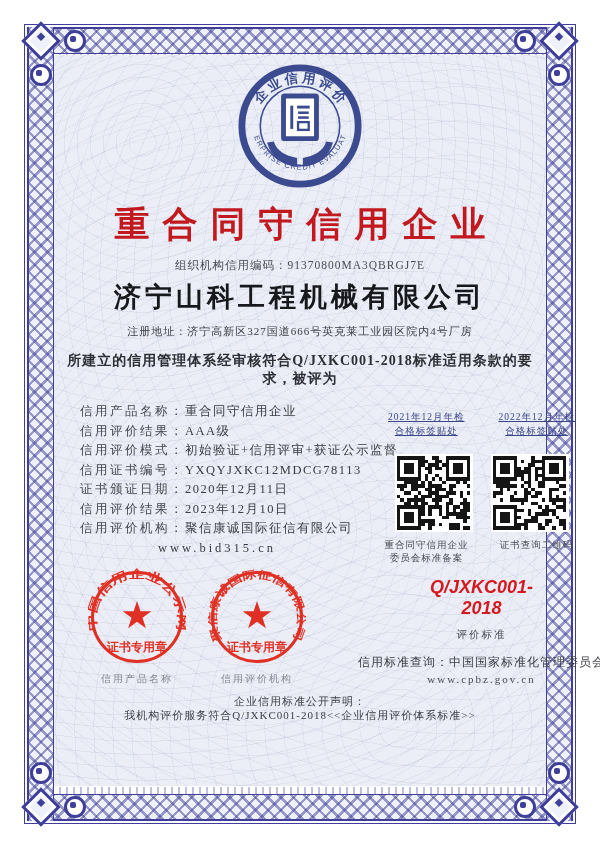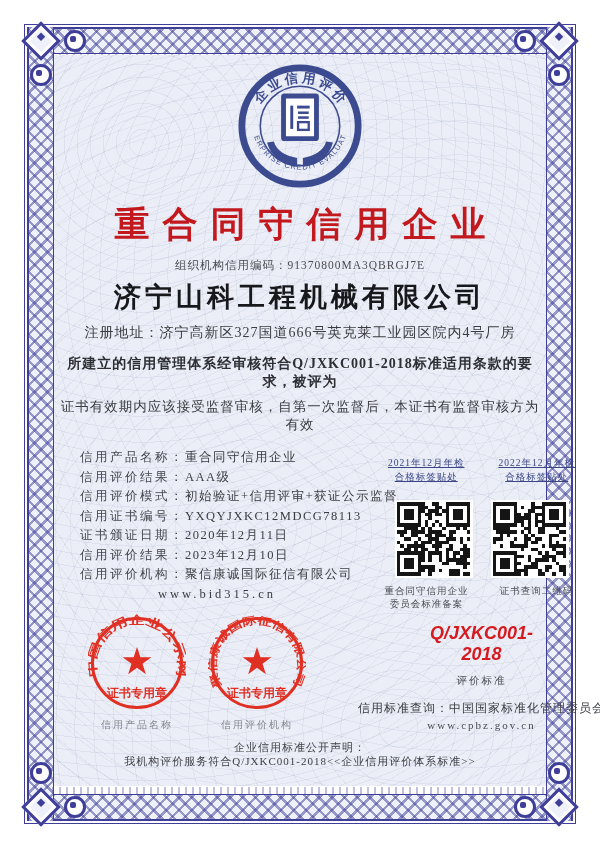--- a/index.html
+++ b/index.html
@@ -41,21 +41,21 @@
           repeating-radial-gradient(circle at 40% 65%, rgba(104,118,165,.08) 0 1px, transparent 1px 15px),
           repeating-radial-gradient(circle at 70% 92%, rgba(104,118,165,.09) 0 1px, transparent 1px 19px);
         text-align:center;}
   
   .logo{margin-top:8px;}
   
   .title{font-size:35px;font-weight:bold;color:#c2181e;letter-spacing:13px;margin-top:8px;text-indent:13px;}
   .orgcode{font-size:11.5px;color:#4a4b52;letter-spacing:1px;margin-top:10px;}
   .company{font-family:"Liberation Sans","DejaVu Sans",sans-serif;font-size:27px;font-weight:bold;
         color:#17181c;letter-spacing:4px;margin-top:6px;}
-  .address{font-size:14px;color:#3b3c42;letter-spacing:1px;margin-top:9px;}
+  .address{font-size:11px;color:#3b3c42;letter-spacing:1px;margin-top:9px;}
   .stmt1{font-size:14px;font-weight:bold;color:#2e2f35;letter-spacing:1px;margin-top:13px;}
   .grade{font-size:36px;font-weight:bold;color:#c2181e;letter-spacing:2px;margin-top:5px;}
   .stmt2{font-size:13.5px;color:#3a3b41;letter-spacing:1px;margin-top:7px;}
   
   .main{display:flex;text-align:left;margin:14px 10px 0 26px;}
   .col-l{width:278px;flex:none;}
   .col-r{flex:1;text-align:center;}
   .drow{font-size:12.5px;line-height:19.5px;white-space:nowrap;}
   .dlabel{color:#45464e;letter-spacing:2.5px;}
   .dvalue{color:#3a3b41;letter-spacing:1.5px;}
@@ -138,21 +138,20 @@
         <path d="M99,82 C95,97 83,105 68,107 L68,98 C79,96 89,91 92,81 Z" fill="#3c4b90"></path>
       </g>
     </svg>
 
     <div class="title">重合同守信用企业</div>
     <div class="orgcode">组织机构信用编码：91370800MA3QBRGJ7E</div>
     <div class="company">济宁山科工程机械有限公司</div>
     <div class="address">注册地址：济宁高新区327国道666号英克莱工业园区院内4号厂房</div>
 
     <div class="stmt1">所建立的信用管理体系经审核符合Q/JXKC001-2018标准适用条款的要求，被评为</div>
-    <div class="stmt2">证书有效期内应该接受监督审核，自第一次监督后，本证书有监督审核方为有效</div>
 
     <div class="main">
       <div class="col-l">
         <div class="drow"><span class="dlabel">信用产品名称：</span><span class="dvalue">重合同守信用企业</span></div>
         <div class="drow"><span class="dlabel">信用评价结果：</span><span class="dvalue">AAA级</span></div>
         <div class="drow"><span class="dlabel">信用评价模式：</span><span class="dvalue">初始验证+信用评审+获证公示监督</span></div>
         <div class="drow"><span class="dlabel">信用证书编号：</span><span class="dvalue">YXQYJXKC12MDCG78113</span></div>
         <div class="drow"><span class="dlabel">证书颁证日期：</span><span class="dvalue">2020年12月11日</span></div>
         <div class="drow"><span class="dlabel">信用评价结果：</span><span class="dvalue">2023年12月10日</span></div>
         <div class="drow"><span class="dlabel">信用评价机构：</span><span class="dvalue">聚信康诚国际征信有限公司</span></div>

